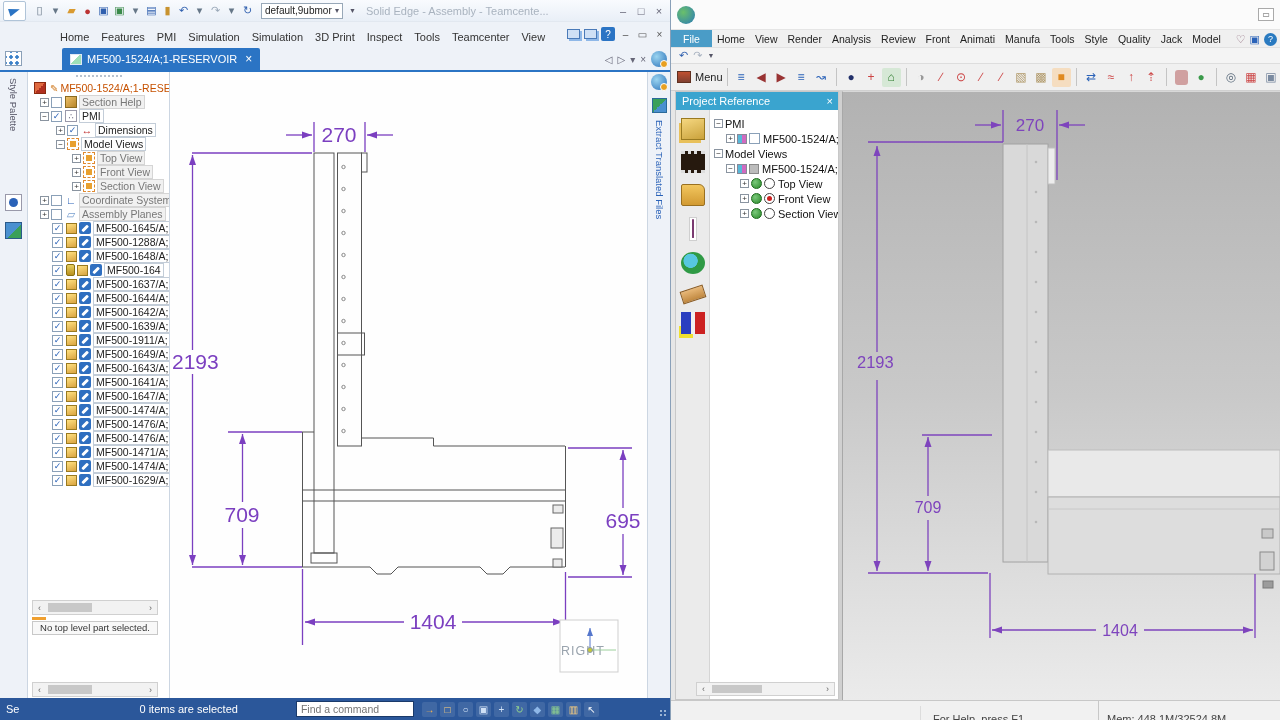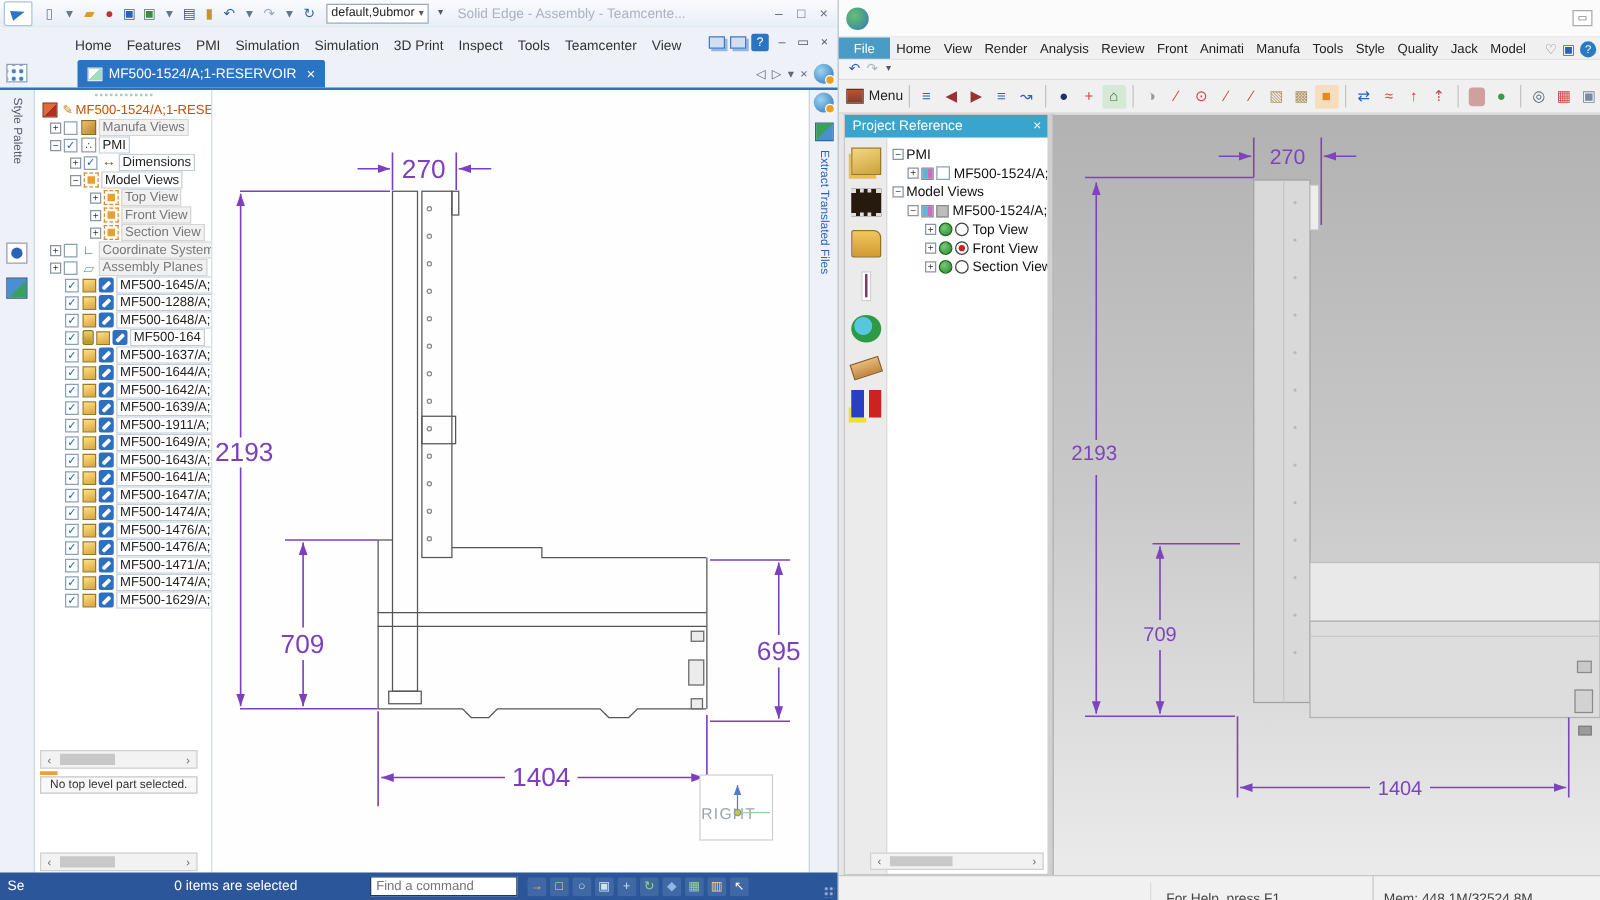--- a/index.html
+++ b/index.html
@@ -235,21 +235,21 @@
       <div id="pf-tree">
             <div class="trow" style="padding-left: 4px;">
               <span class="ico i-root"></span>
               <span class="pencil">✎</span>
               <span class="rootlabel">MF500-1524/A;1-RESE</span>
             </div>
             <div class="trow" style="padding-left: 10px;">
               <span class="exp">+</span>
               <span class="cb"></span>
               <span class="ico i-section-views"></span>
-              <span class="tlabel muted">Manufa Views</span>
+              <span class="tlabel muted">Section Help</span>
             </div>
             <div class="trow" style="padding-left: 10px;">
               <span class="exp">−</span>
               <span class="cb">✓</span>
               <span class="ico i-pmi">∴</span>
               <span class="tlabel">PMI</span>
             </div>
             <div class="trow" style="padding-left: 26px;">
               <span class="exp">+</span>
               <span class="cb">✓</span>

